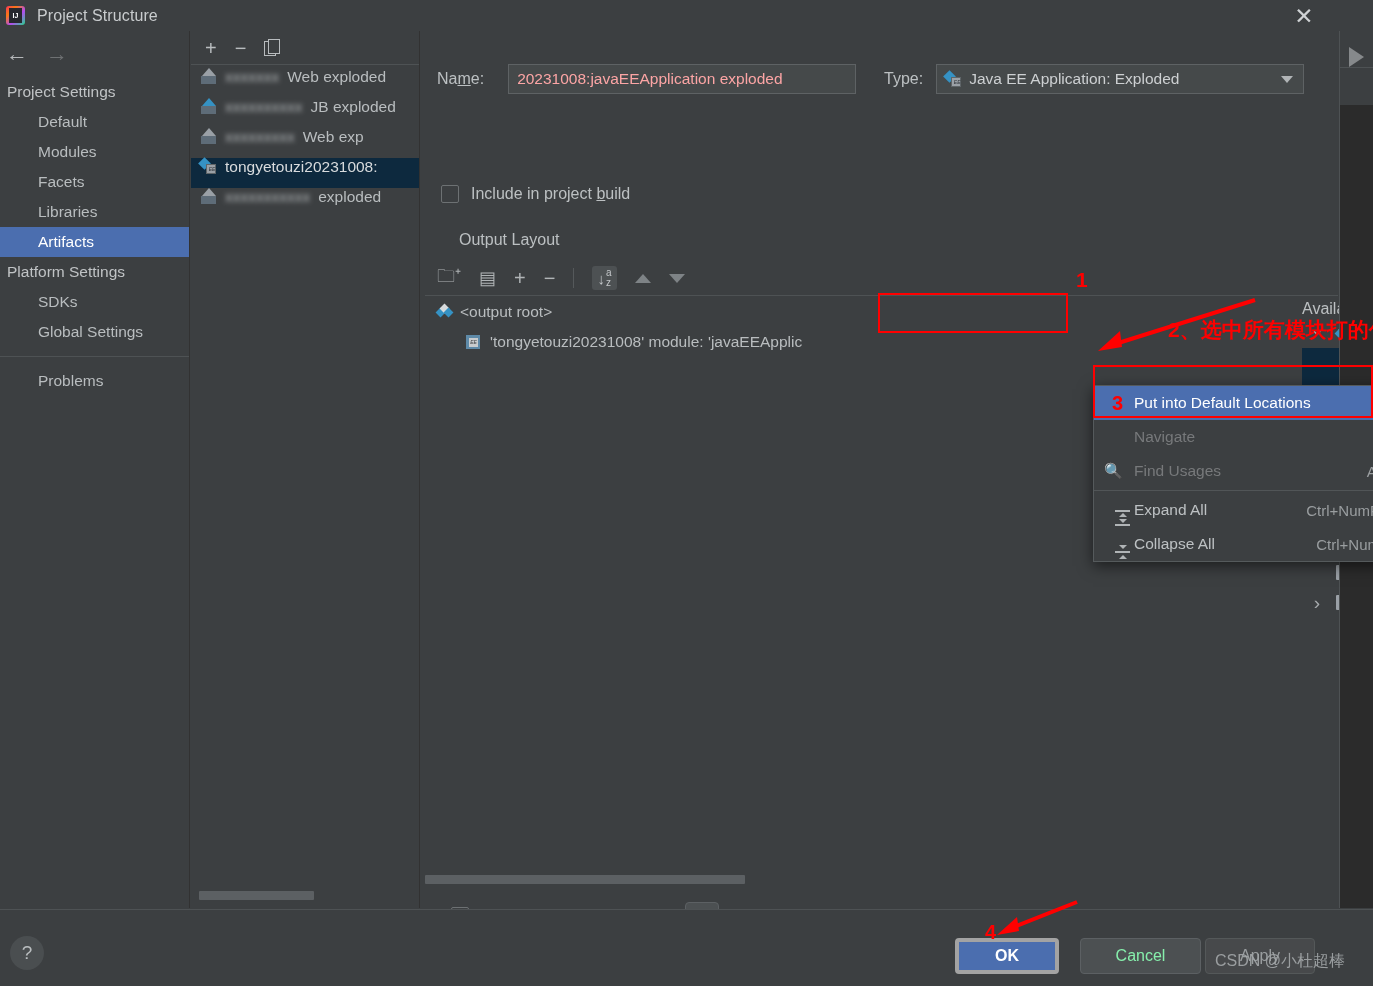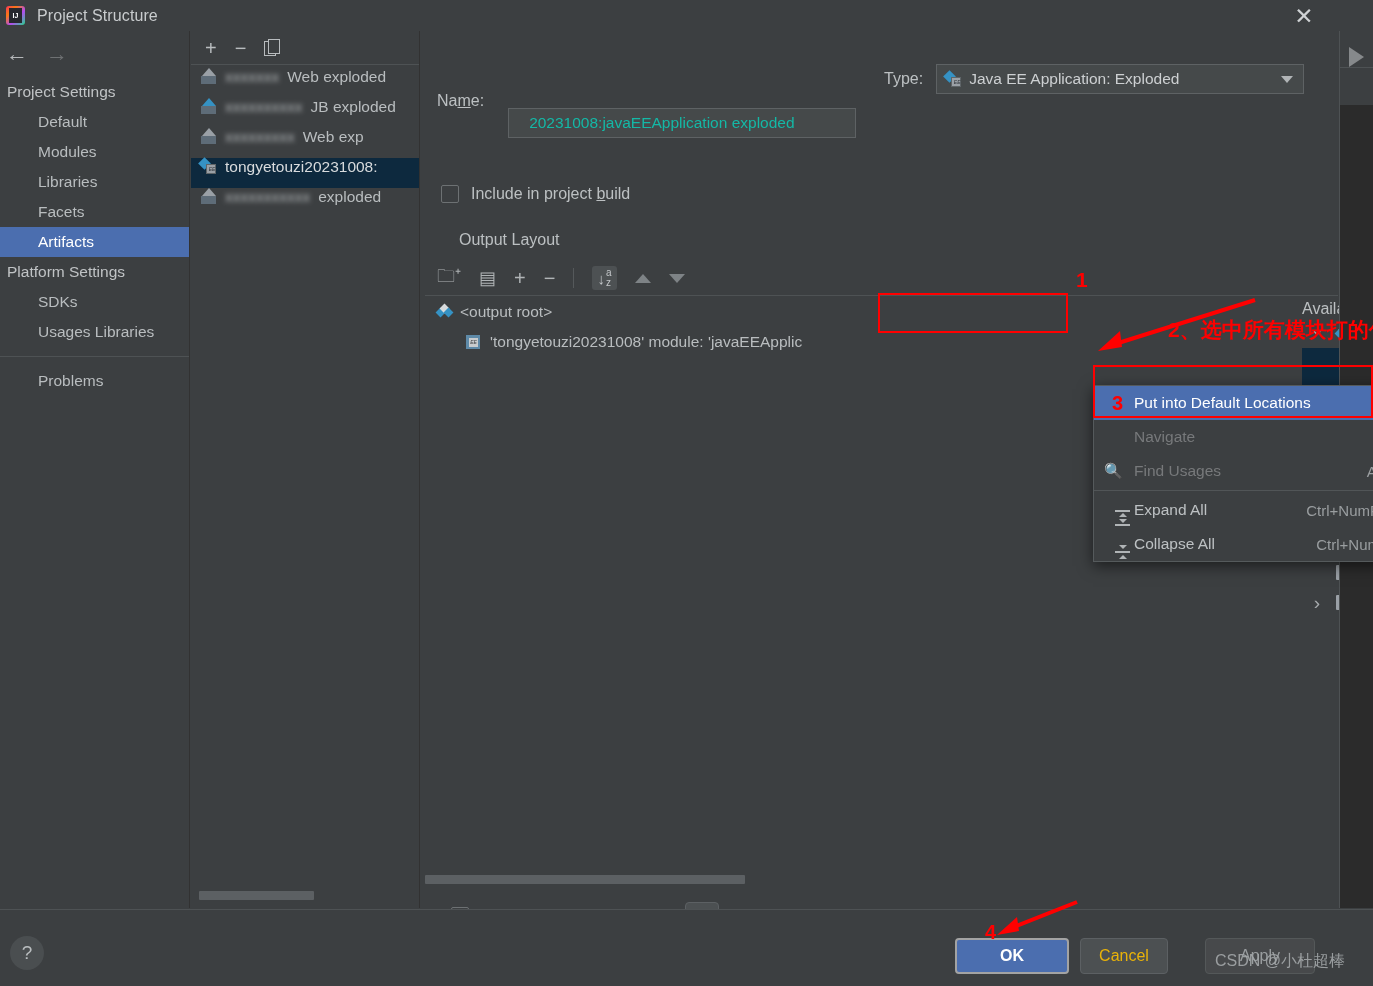--- a/index.html
+++ b/index.html
@@ -142,23 +142,23 @@
 
   
   .editor {
     position: absolute; left: 421px; top: 31px; width: 917px; height: 877px;
     background: #3c3f41;
   }
   .rowline { display: flex; align-items: center; }
   .field-label { font-size: 16px; color: #bcc0c2; }
   .u { text-decoration: underline; }
   .txt-input {
-    background: #45494a; border: 1px solid #5e6264; color: #14b8a6;
-    font-size: 15.5px; padding: 5px 20px; font-family: "Liberation Sans", sans-serif;
-    white-space: nowrap; overflow: hidden; margin-top: 44px;
+    background: #45494a; border: 1px solid #5e6264; color: #fca5a5;
+    font-size: 15.5px; padding: 5px 8px; font-family: "Liberation Sans", sans-serif;
+    white-space: nowrap; overflow: hidden;
   }
   .combo {
     background: #45494a; border: 1px solid #5e6264; color: #cdd0d2;
     font-size: 15.5px; padding: 5px 8px; display: flex; align-items: center; gap: 7px;
     position: relative; cursor: pointer;
   }
   .combo .caret {
     position: absolute; right: 10px; top: 50%; margin-top: -3px;
     width: 0; height: 0; border-left: 6px solid transparent; border-right: 6px solid transparent;
     border-top: 7px solid #b0b4b6;
@@ -270,22 +270,22 @@
   .help-btn {
     position: absolute; left: 10px; top: 26px; width: 34px; height: 34px;
     border-radius: 50%; background: #4a4e50; color: #b9bdbf;
     font-size: 19px; text-align: center; line-height: 34px; cursor: pointer;
   }
   .btn {
     position: absolute; top: 28px; height: 36px; border-radius: 4px;
     font-size: 16px; display: flex; align-items: center; justify-content: center;
     cursor: pointer;
   }
-  .btn.ok { left: 955px; width: 114px; background: #4b6eaf; border: 2px solid #a3a3a3; color: #ffffff; font-weight: bold; }
-  .btn.cancel { left: 1080px; width: 88px; background: #4c5052; border: 1px solid #5c6063; color: #eab308; }
+  .btn.ok { left: 955px; width: 104px; background: #4b6eaf; border: 4px solid #a3a3a3; color: #ffffff; font-weight: bold; }
+  .btn.cancel { left: 1080px; width: 121px; background: #4c5052; border: 1px solid #5c6063; color: #86efac; }
   .btn.apply { left: 1205px; width: 110px; background: #47494b; border: 1px solid #545859; color: #9a9ea0; }
 
   .watermark {
     position: absolute; left: 1215px; top: 951px; font-size: 16px; color: #a3a7a9;
     white-space: nowrap; opacity: .9;
   }
 
   
   .right-edge {
     position: absolute; left: 1339px; top: 31px; width: 34px; height: 877px;
@@ -318,27 +318,27 @@
 
   <div class="sidebar">
     <div class="nav-arrows">
       <span class="arrow back">←</span>
       <span class="arrow fwd">→</span>
     </div>
 
     <div class="nav-group-title">Project Settings</div>
     <div class="nav-item">Default</div>
     <div class="nav-item">Modules</div>
+    <div class="nav-item">Facets</div>
     <div class="nav-item">Libraries</div>
-    <div class="nav-item">Facets</div>
     <div class="nav-item selected">Artifacts</div>
 
     <div class="nav-group-title">Platform Settings</div>
     <div class="nav-item">SDKs</div>
-    <div class="nav-item">Usages Libraries</div>
+    <div class="nav-item">Global Settings</div>
 
     <div class="nav-sep"></div>
     <div class="nav-item">Problems</div>
   </div>
 
   <div class="artifacts-panel">
     <div class="art-toolbar">
       <span class="tb-ico">+</span>
       <span class="tb-ico">−</span>
       <span class="tb-copy"></span>

